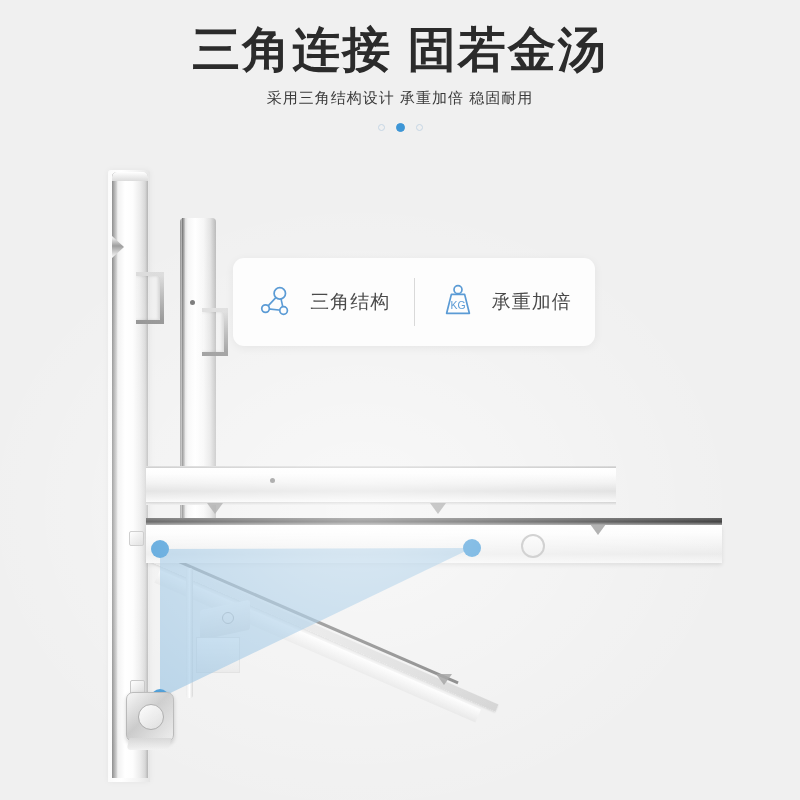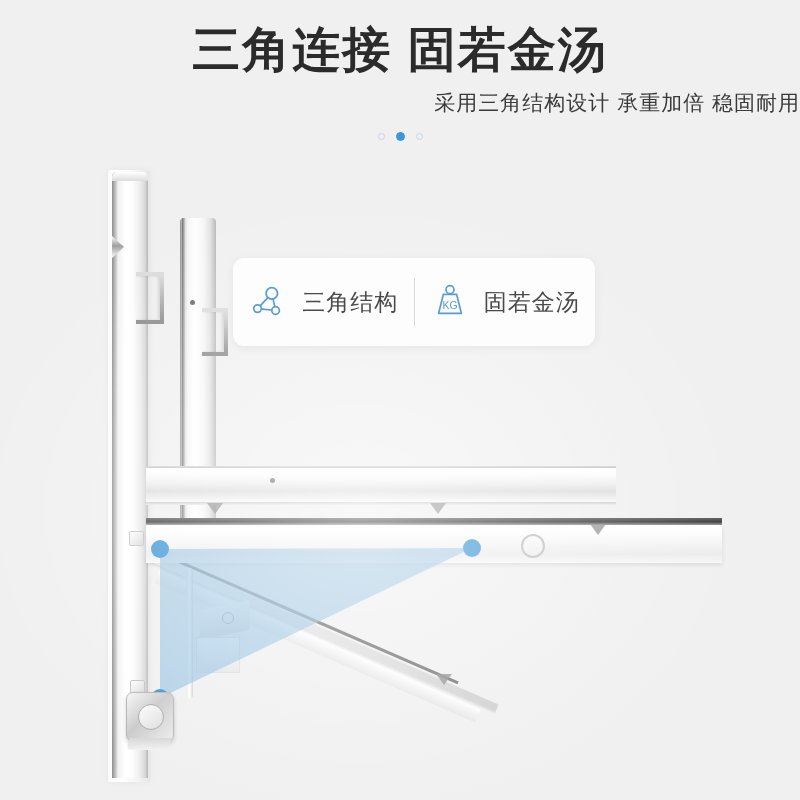--- a/index.html
+++ b/index.html
@@ -32,26 +32,25 @@
   .title {
     font-size: 48px;
     font-weight: bold;
     color: #2b2b2b;
     letter-spacing: 2px;
     line-height: 1.18;
     white-space: nowrap;
   }
   .subtitle {
     margin-top: 10px;
-    font-size: 21px;
+    font-size: 15px;
     font-weight: normal;
     color: #3a3a3a;
     letter-spacing: 1px;
     white-space: nowrap;
-    text-align: right;
   }
   .dots {
     margin-top: 14px;
     display: flex;
     justify-content: center;
     align-items: center;
     gap: 11px;
     height: 12px;
   }
   .dot {
@@ -340,21 +339,21 @@
     justify-content: center;
     gap: 14px;
   }
   .feature-icon {
     width: 40px; height: 40px;
     display: flex;
     justify-content: center;
     flex: none;
   }
   .feature-label {
-    font-size: 23px;
+    font-size: 19px;
     color: #4a4a4a;
     letter-spacing: 1px;
     white-space: nowrap;
   }
   .card-divider {
     width: 1px;
     height: 48px;
     background: #d9d9d9;
     flex: none;
   }
@@ -454,18 +453,18 @@
     <div class="card-divider"></div>
 
     <div class="feature">
       <span class="feature-icon">
         <svg width="36" height="38" viewBox="0 0 38 40">
           <circle cx="19" cy="8" r="4.2" fill="none" stroke="#5b9bd5" stroke-width="1.8"></circle>
           <path d="M12 13 H26 L31 33 H7 Z" fill="none" stroke="#5b9bd5" stroke-width="1.8" stroke-linejoin="round"></path>
           <text x="19" y="28" text-anchor="middle" font-family="'Liberation Sans', sans-serif" font-size="11" fill="#5b9bd5">KG</text>
         </svg>
       </span>
-      <span class="feature-label">固若金汤</span>
+      <span class="feature-label">承重加倍</span>
     </div>
 
   </div>
 
 </div>
 
 </body></html>

